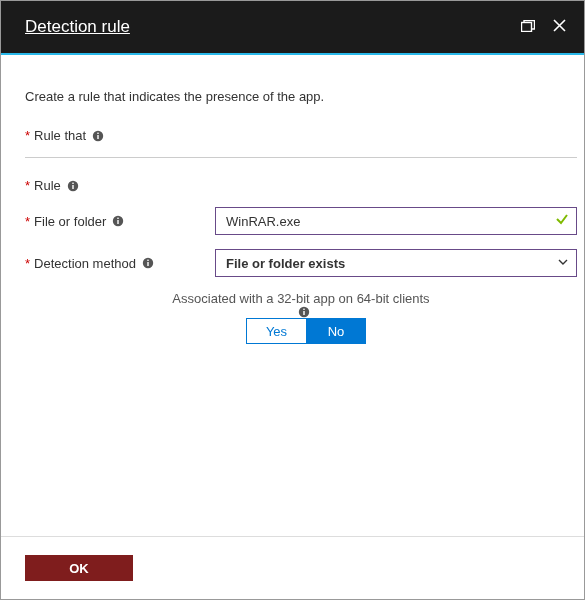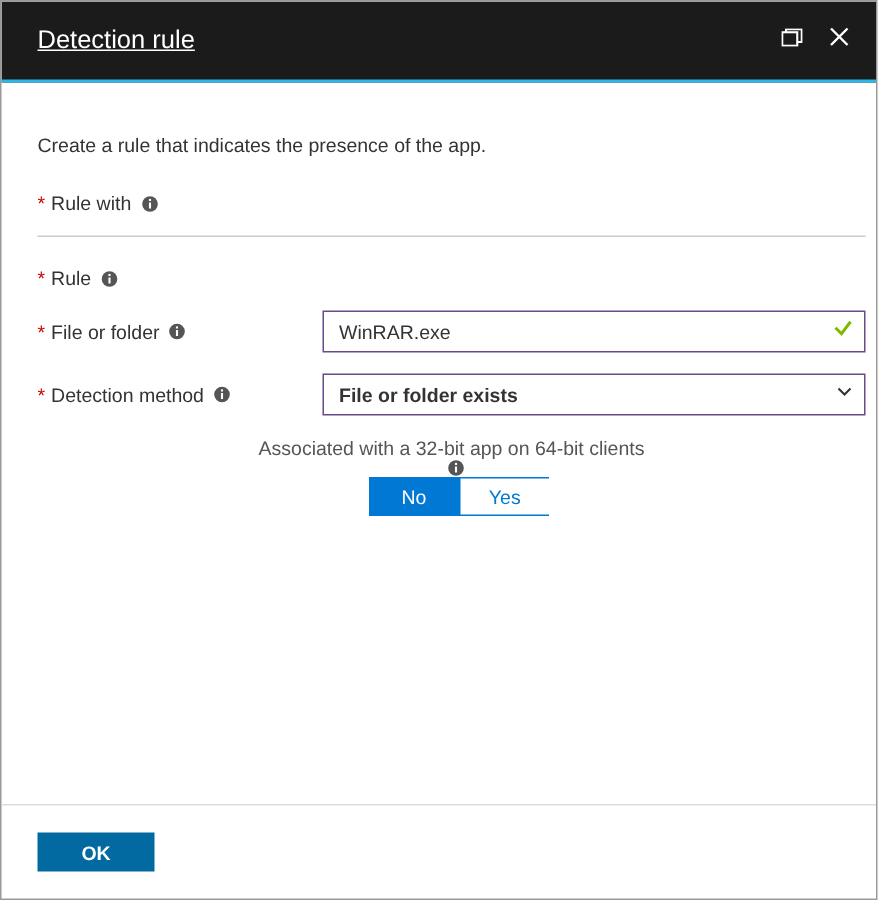--- a/index.html
+++ b/index.html
@@ -126,24 +126,24 @@
   }
   .footer {
     position: absolute;
     bottom: 0;
     left: 0;
     right: 0;
     border-top: 1px solid #ddd;
     padding: 18px 24px;
   }
   .ok-btn {
-    background: #0369a1;
+    background: #7f1d1d;
     color: #fff;
     border: none;
-    width: 78px;
+    width: 108px;
     height: 26px;
     font-size: 13px;
     font-weight: 600;
     cursor: pointer;
     font-family: inherit;
   }
 </style>
 </head>
 <body>
 
@@ -163,21 +163,21 @@
     </span>
   </div>
 </div>
 
 <div class="content">
   <div class="subtitle">Create a rule that indicates the presence of the app.</div>
 
   <div class="row">
     <div class="label-col">
       <span class="req">*</span>
-      <span>Rule with</span>
+      <span>Rule that</span>
       <span class="info-icon">
         <svg width="12" height="12" viewBox="0 0 12 12">
             <circle cx="6" cy="6" r="5.2" fill="#555"></circle>
             <rect x="5.3" y="5" width="1.4" height="4" fill="#fff"></rect>
             <rect x="5.3" y="2.6" width="1.4" height="1.4" fill="#fff"></rect>
           </svg>
       </span>
     </div>
   </div>
 
@@ -246,21 +246,21 @@
   <div class="assoc-row">
     <span>Associated with a 32-bit app on 64-bit clients</span>
     <span class="info-icon">
       <svg width="12" height="12" viewBox="0 0 12 12">
           <circle cx="6" cy="6" r="5.2" fill="#555"></circle>
           <rect x="5.3" y="5" width="1.4" height="4" fill="#fff"></rect>
           <rect x="5.3" y="2.6" width="1.4" height="1.4" fill="#fff"></rect>
         </svg>
     </span>
     <div class="toggle">
+      <div class="toggle-btn toggle-yes">Yes</div>
       <div class="toggle-btn toggle-no">No</div>
-      <div class="toggle-btn toggle-yes">Yes</div>
     </div>
   </div>
 </div>
 
 <div class="footer">
   <button class="ok-btn">OK</button>
 </div>
 
 </body></html>

